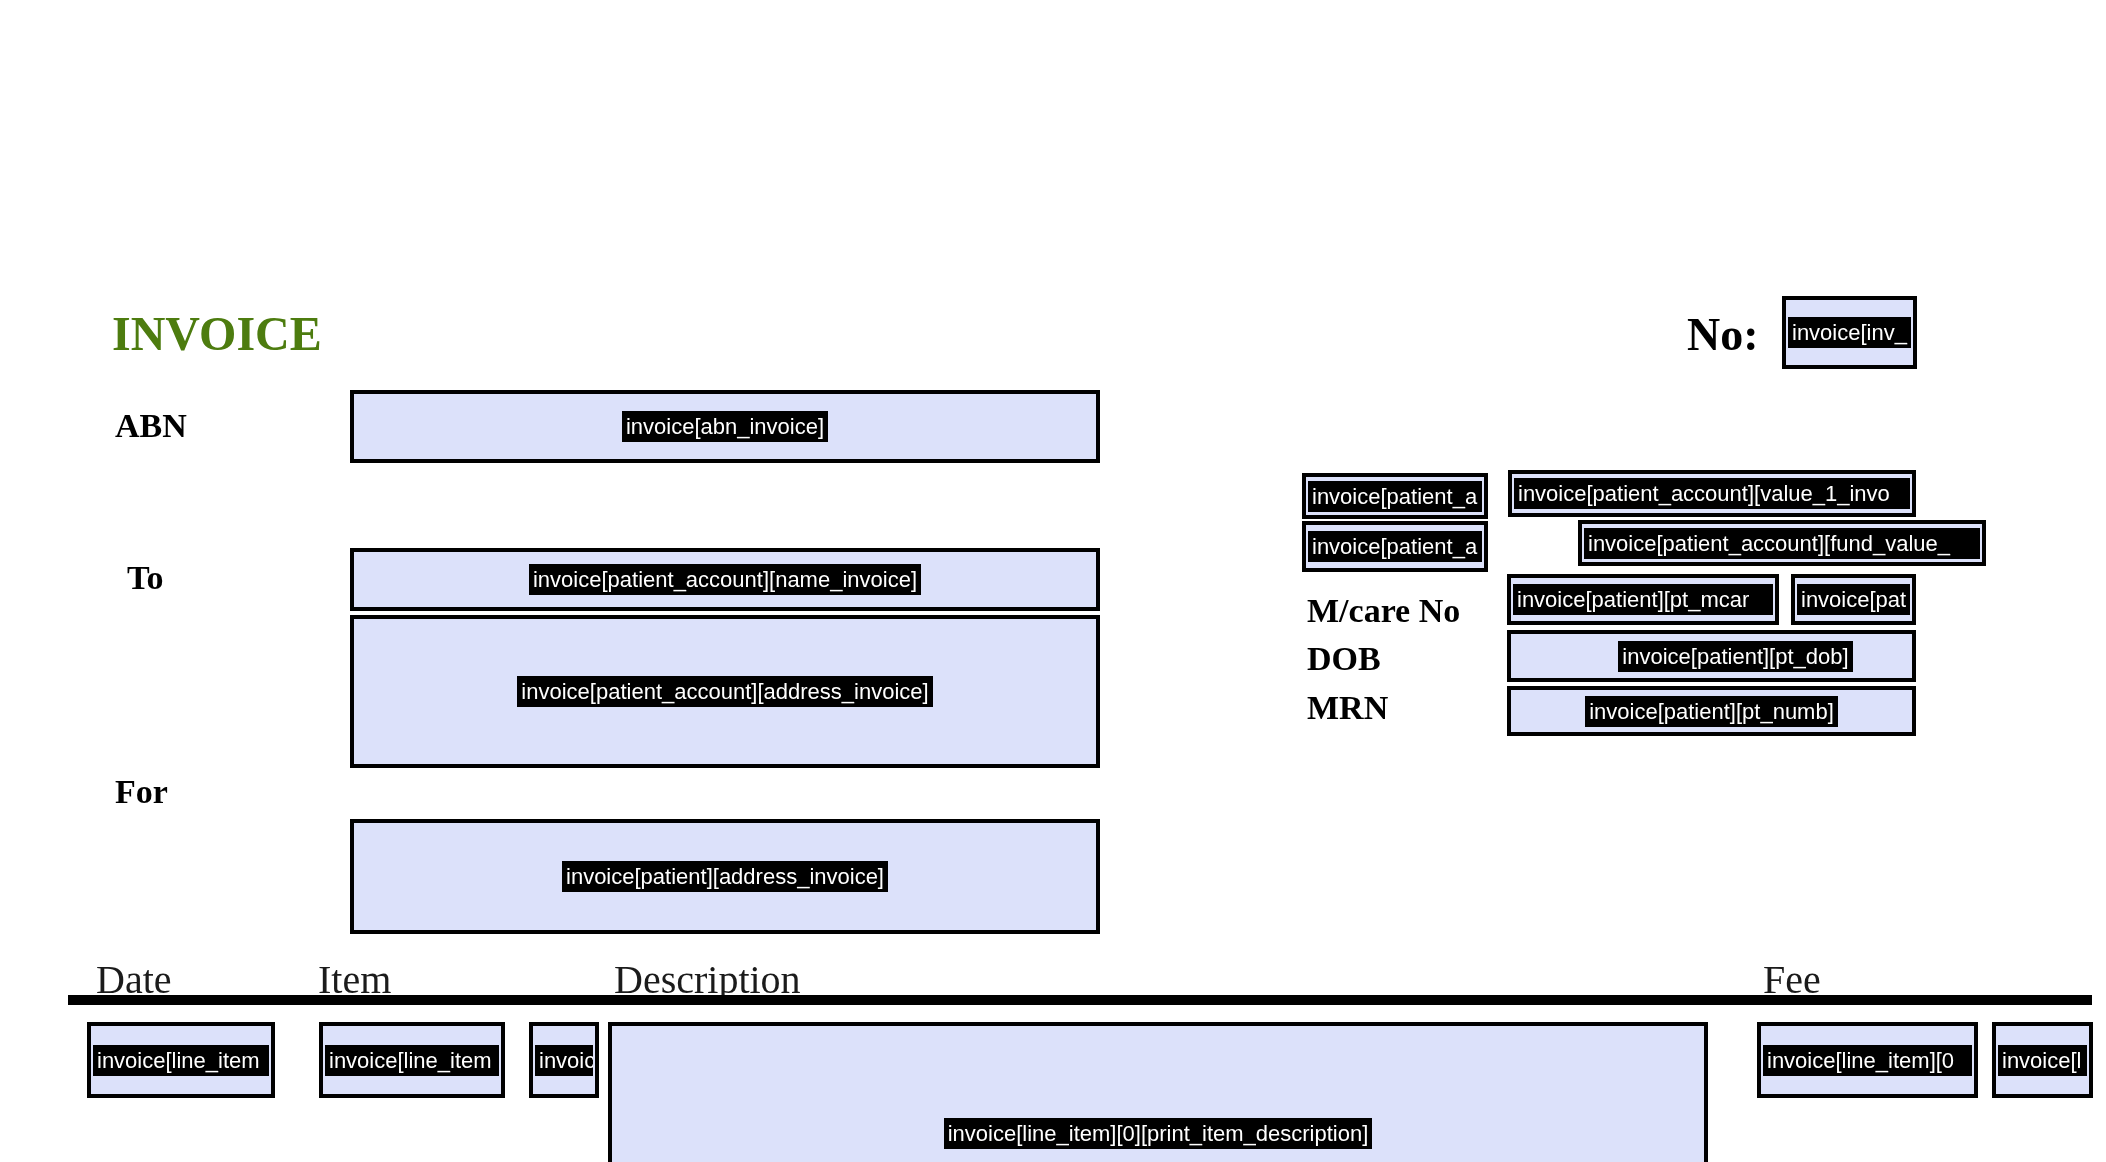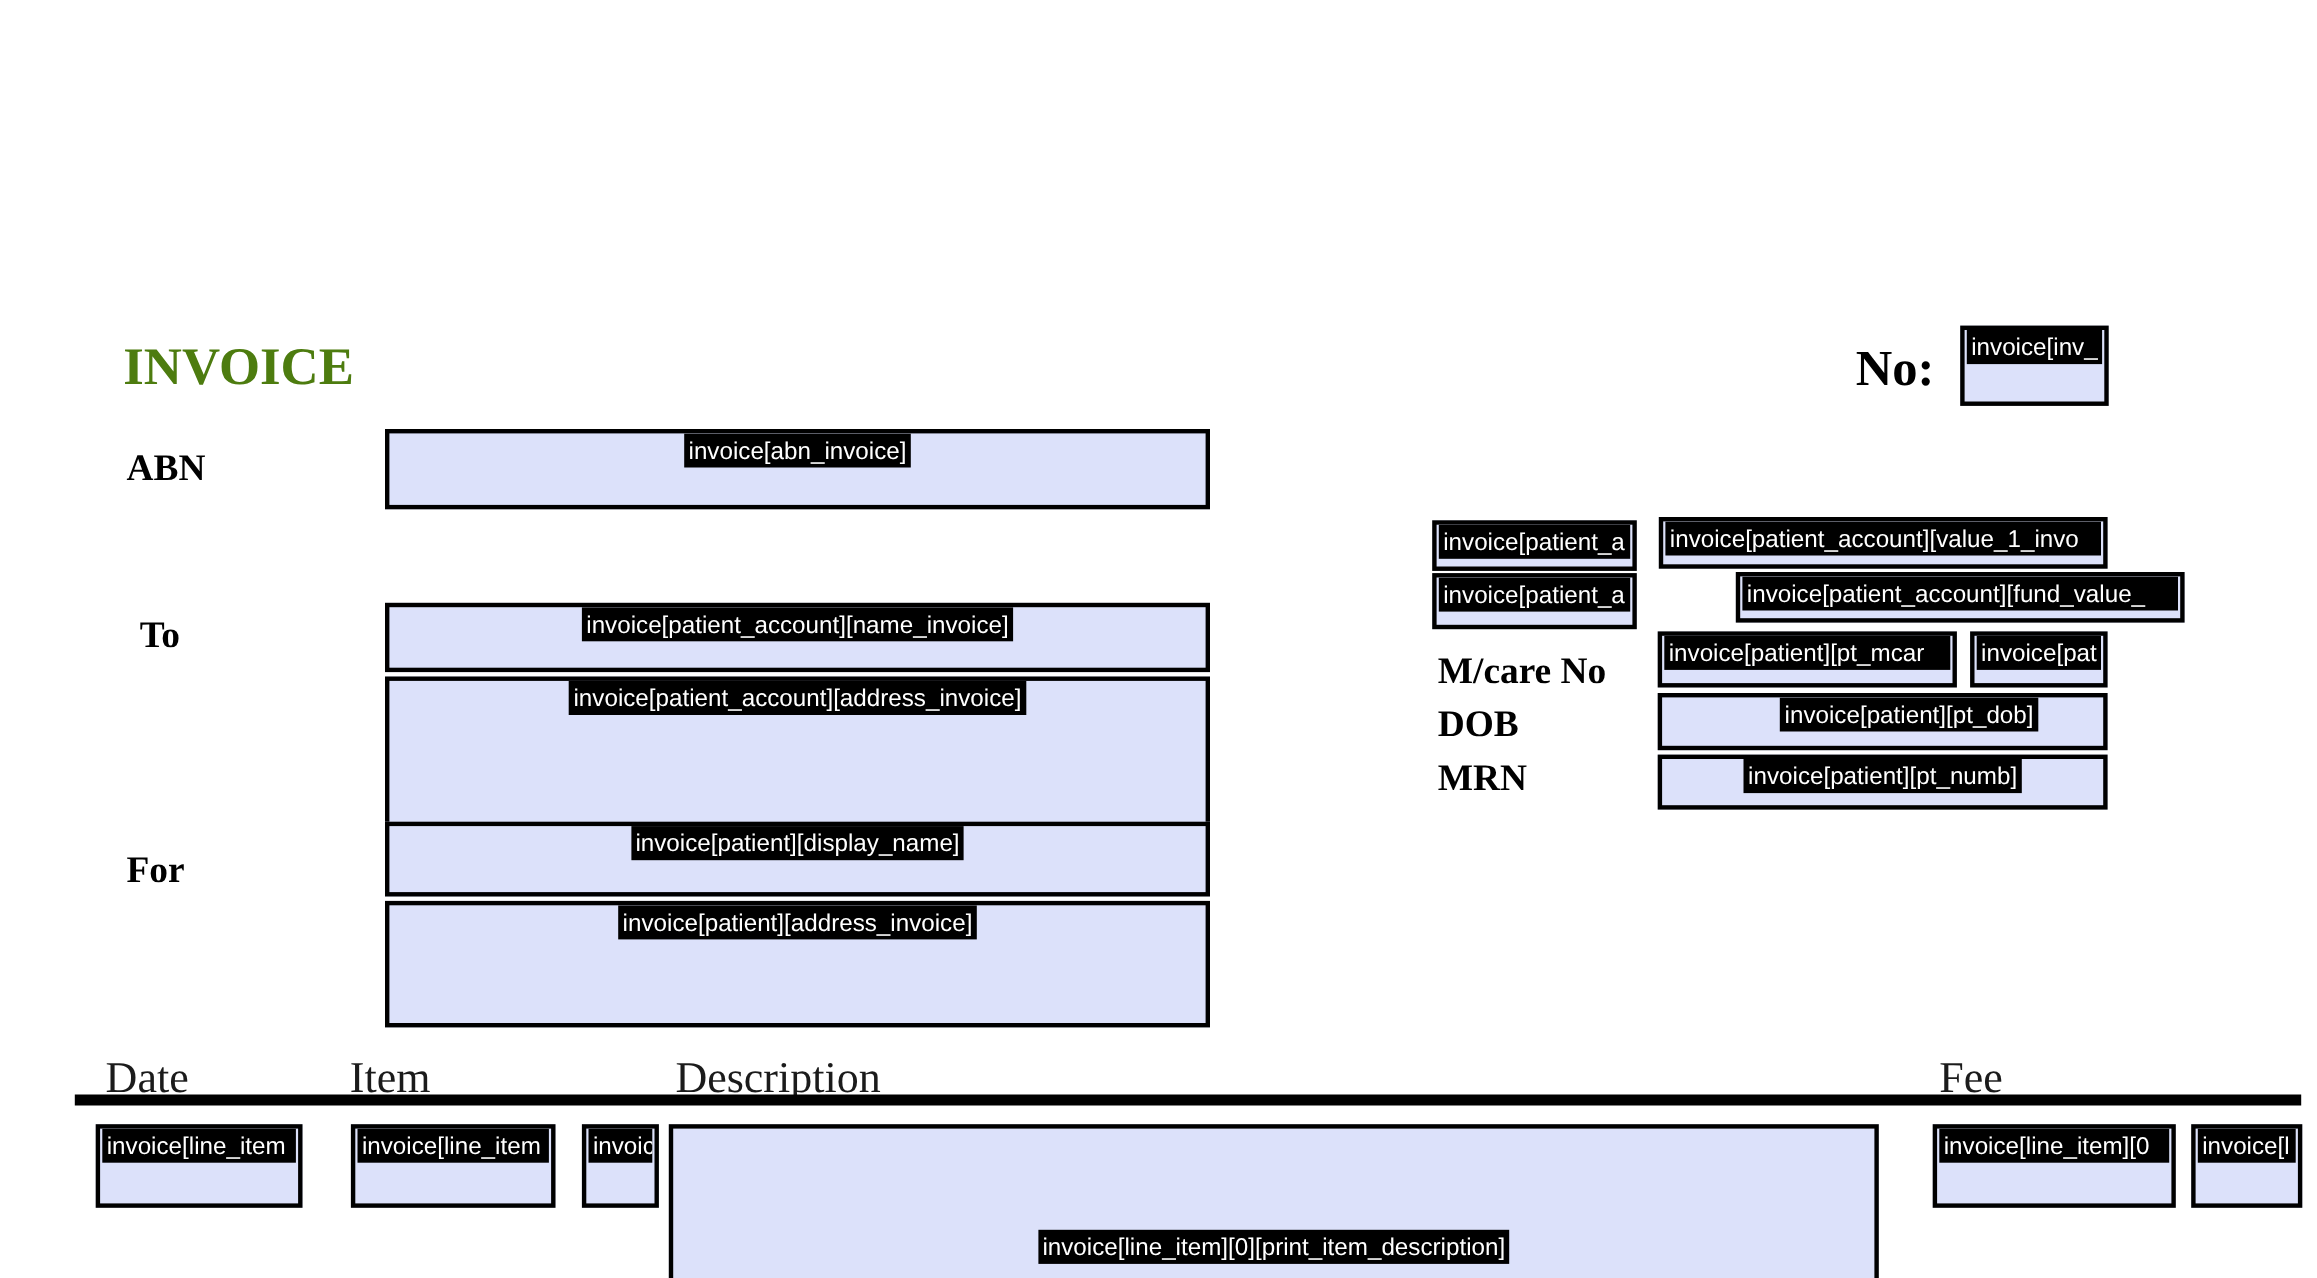--- a/index.html
+++ b/index.html
@@ -44,21 +44,21 @@
     font-size:40px;
     color:#1b1b1b;
     white-space:nowrap;
     line-height:1.0;
   }
   .fbox{
     position:absolute;
     background:var(--field-bg);
     border:4px solid var(--field-border);
     display:flex;
-    align-items:flex-start;
+    align-items:center;
     justify-content:center;
     overflow:hidden;
   }
   .strip{
     background:var(--strip-bg);
     color:var(--strip-text);
     font-family:"Liberation Sans", sans-serif;
     font-size:22px;
     line-height:31px;
     padding:0 4px;
@@ -139,23 +139,20 @@
 
   <div class="lbl" style="left:115px;top:560px;margin-left:12px;">To</div>
   <div class="fbox" style="left:350px;top:548px;width:750px;height:63px;">
     <span class="strip">invoice[patient_account][name_invoice]</span>
   </div>
   <div class="fbox" style="left:350px;top:615px;width:750px;height:153px;">
     <span class="strip">invoice[patient_account][address_invoice]</span>
   </div>
 
   <div class="lbl" style="left:115px;top:774px;">For</div>
-  <div class="fbox" style="left:350px;top:747px;width:750px;height:68px;">
-    <span class="strip">invoice[patient][display_name]</span>
-  </div>
   <div class="fbox" style="left:350px;top:819px;width:750px;height:115px;">
     <span class="strip">invoice[patient][address_invoice]</span>
   </div>
 
   <div class="col-hdr" style="left:96px;top:960px;">Date</div>
   <div class="col-hdr" style="left:318px;top:960px;">Item</div>
   <div class="col-hdr" style="left:614px;top:960px;">Description</div>
   <div class="col-hdr" style="left:1763px;top:960px;">Fee</div>
 
   <div class="rule" style="left:68px;top:995px;width:2024px;height:10px;"></div>

